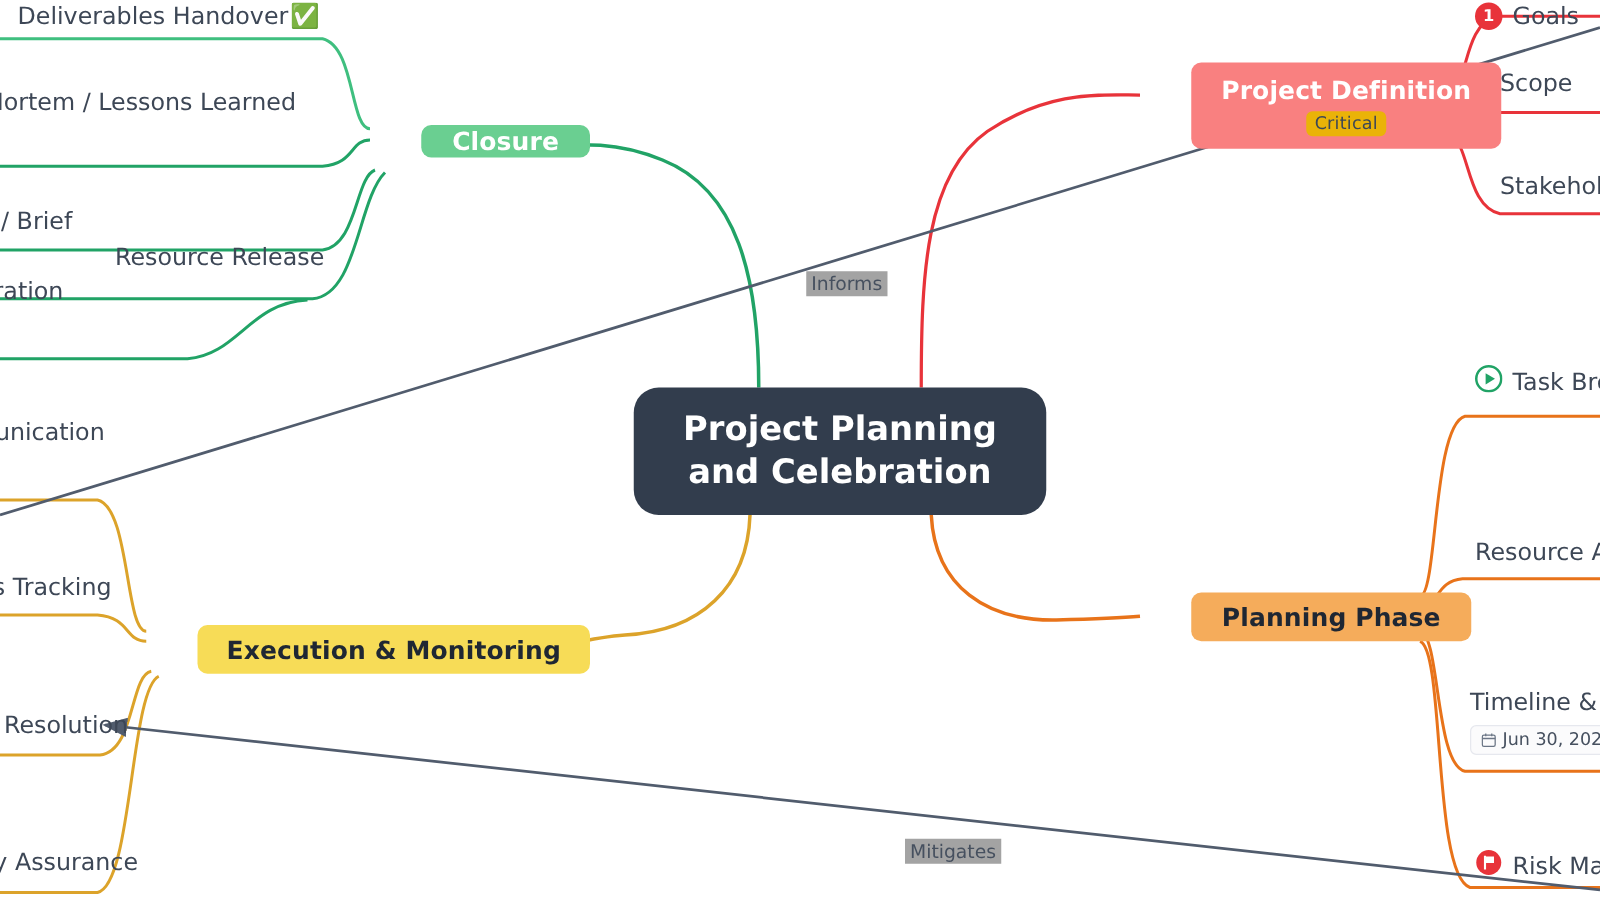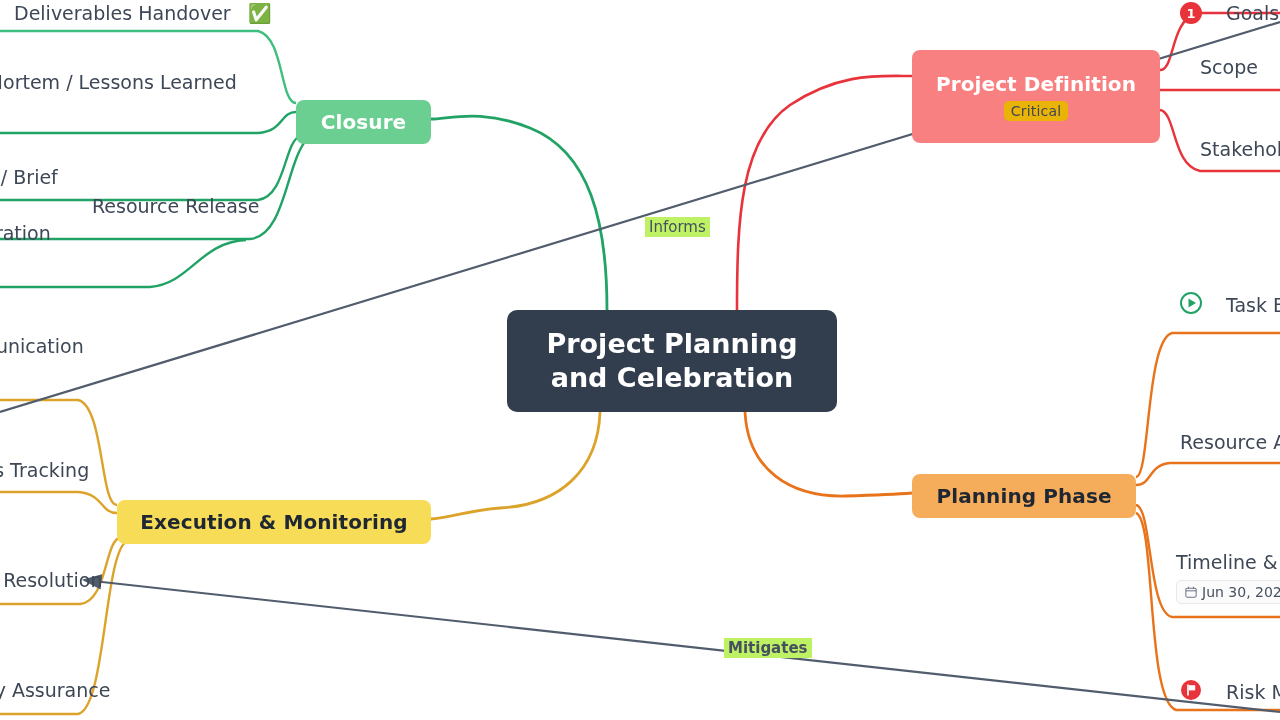--- a/index.html
+++ b/index.html
@@ -24,30 +24,31 @@
   .node {
     position: absolute;
     display: flex;
     flex-direction: column;
     align-items: flex-start;
     justify-content: center;
     border-radius: 8px;
     white-space: nowrap;
   }
   .branch-node {
-    padding: 22px 18px;
+    padding: 10px 18px;
     font-weight: bold;
     font-size: 20px;
     letter-spacing: 0.1px;
+    margin-left: 41px;
   }
   .central {
     background: #2f3b४9;
     background: #323d4d;
     color: #ffffff;
-    border-radius: 10px;
+    border-radius: 20px;
     padding: 6px 28px;
     font-size: 27px;
     font-weight: bold;
     line-height: 1.25;
     align-items: center;
     justify-content: center;
     text-align: left;
   }
   .central .line { display: block; }
   .leaf {
@@ -55,21 +56,21 @@
     font-size: 19px;
     color: #3d4756;
     white-space: nowrap;
     display: flex;
     flex-direction: column;
     align-items: flex-start;
   }
   .leaf-row {
     display: flex;
     align-items: center;
-    gap: 18px;
+    gap: 2px;
   }
   .badge {
     display: inline-block;
     background: #eab308;
     color: #3d4756;
     font-size: 14px;
     font-weight: normal;
     border-radius: 5px;
     padding: 2px 7px;
     margin-top: 5px;
@@ -99,21 +100,21 @@
     margin-right: 6px;
     flex: none;
   }
   .icon-num { background: #e8333a; }
   .check-emoji { font-size: 19px; line-height: 1; }
   .play-icon, .flag-icon { margin-right: 6px; flex: none; }
   .crosslabel {
     position: absolute;
     font-size: 15px;
     color: #46505f;
-    background: #bef264;
+    background: #a3a3a3;
     padding: 1px 4px;
     white-space: nowrap;
   }
 </style>
 </head>
 <body>
 
 <div id="stage">
 
   <svg class="links" viewBox="0 0 1280 720">
@@ -304,15 +305,15 @@
     </div>
   </div>
 
   <div class="leaf" style="left:-212px; top:222px;">
     <div class="leaf-row">
       <span>Client Sign-off / Celebration</span>
     </div>
   </div>
 
   <div class="crosslabel" style="left:645px; top:217px;">Informs</div>
-  <div class="crosslabel" style="left:724px; top:638px;font-weight:bold;">Mitigates</div>
+  <div class="crosslabel" style="left:724px; top:671px;">Mitigates</div>
 
 </div>
 
 </body></html>

